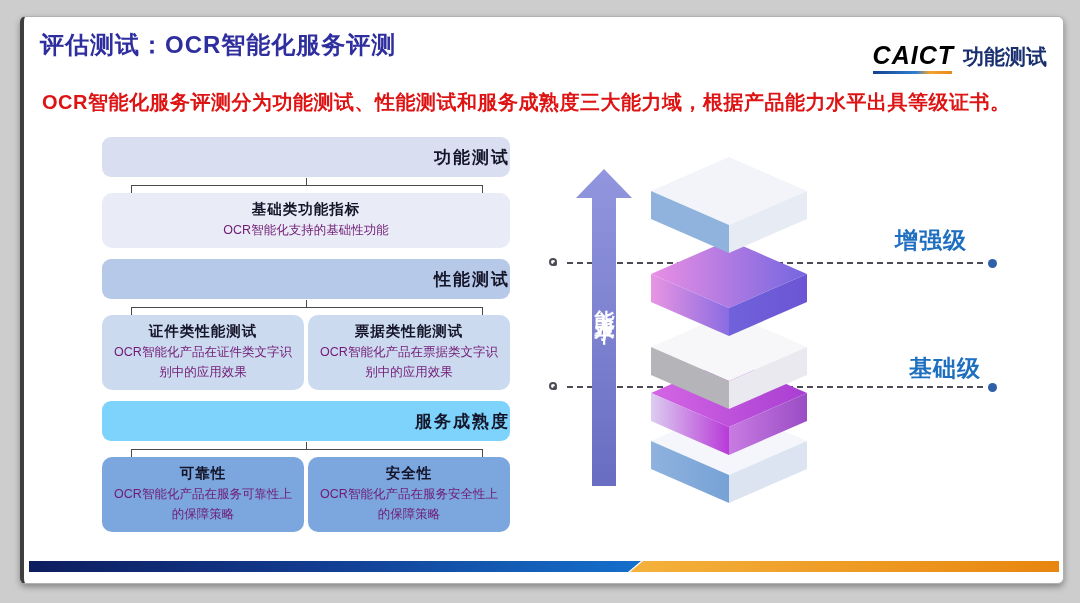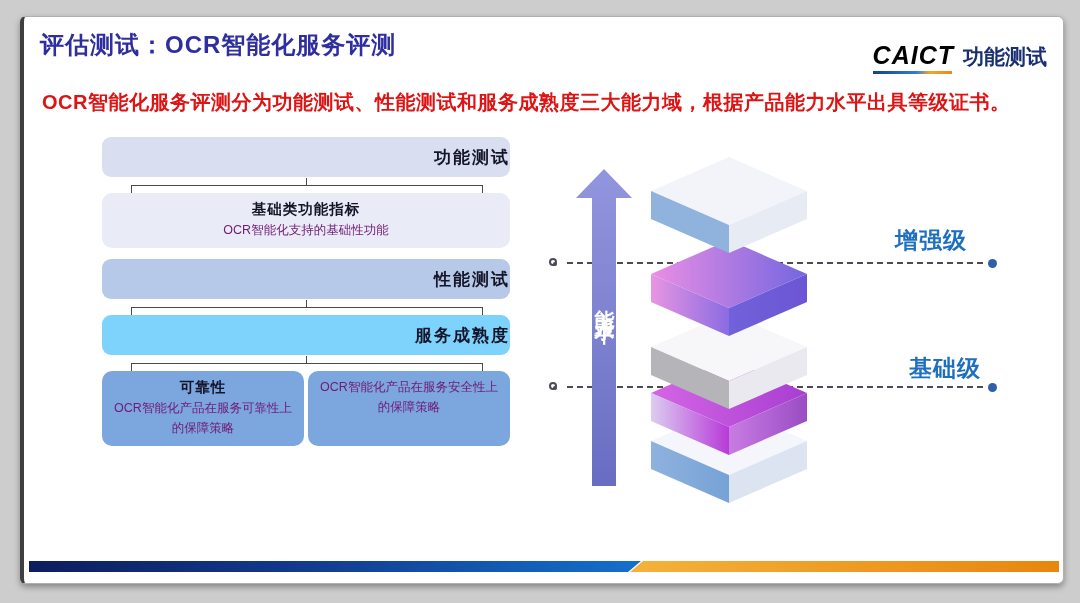--- a/index.html
+++ b/index.html
@@ -136,34 +136,45 @@
       </div>
     </div>
 
     <div class="parent-box s2p">
       <span>性能测试</span>
     </div>
     <div class="connector">
       <span class="stub"></span>
       <span class="bracket"></span>
     </div>
+    <div class="row">
+      <div class="child-box s2c">
+        <div class="child-title">证件类性能测试</div>
+        <div class="child-desc">OCR智能化产品在证件类文字识别中的应用效果</div>
+      </div>
+      <div class="child-box s2c">
+        <div class="child-title">票据类性能测试</div>
+        <div class="child-desc">OCR智能化产品在票据类文字识别中的应用效果</div>
+      </div>
+    </div>
 
     <div class="parent-box s3p">
       <span>服务成熟度</span>
     </div>
     <div class="connector">
       <span class="stub"></span>
       <span class="bracket"></span>
     </div>
     <div class="row">
       <div class="child-box s3c">
         <div class="child-title">可靠性</div>
         <div class="child-desc">OCR智能化产品在服务可靠性上的保障策略</div>
       </div>
       <div class="child-box s3c">
+        <div class="child-title">安全性</div>
         <div class="child-desc">OCR智能化产品在服务安全性上的保障策略</div>
       </div>
     </div>
 
   </div>
 
   <div class="right-panel">
 
     <div class="dotted-line line-enhanced">
       <span class="ring"></span>

